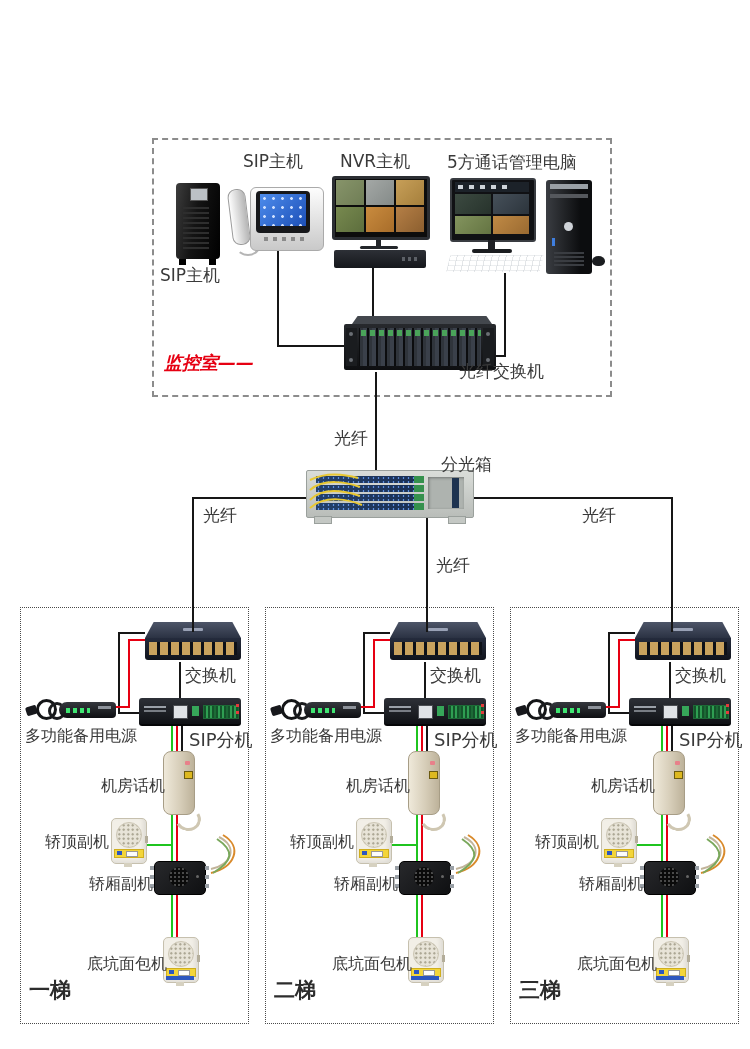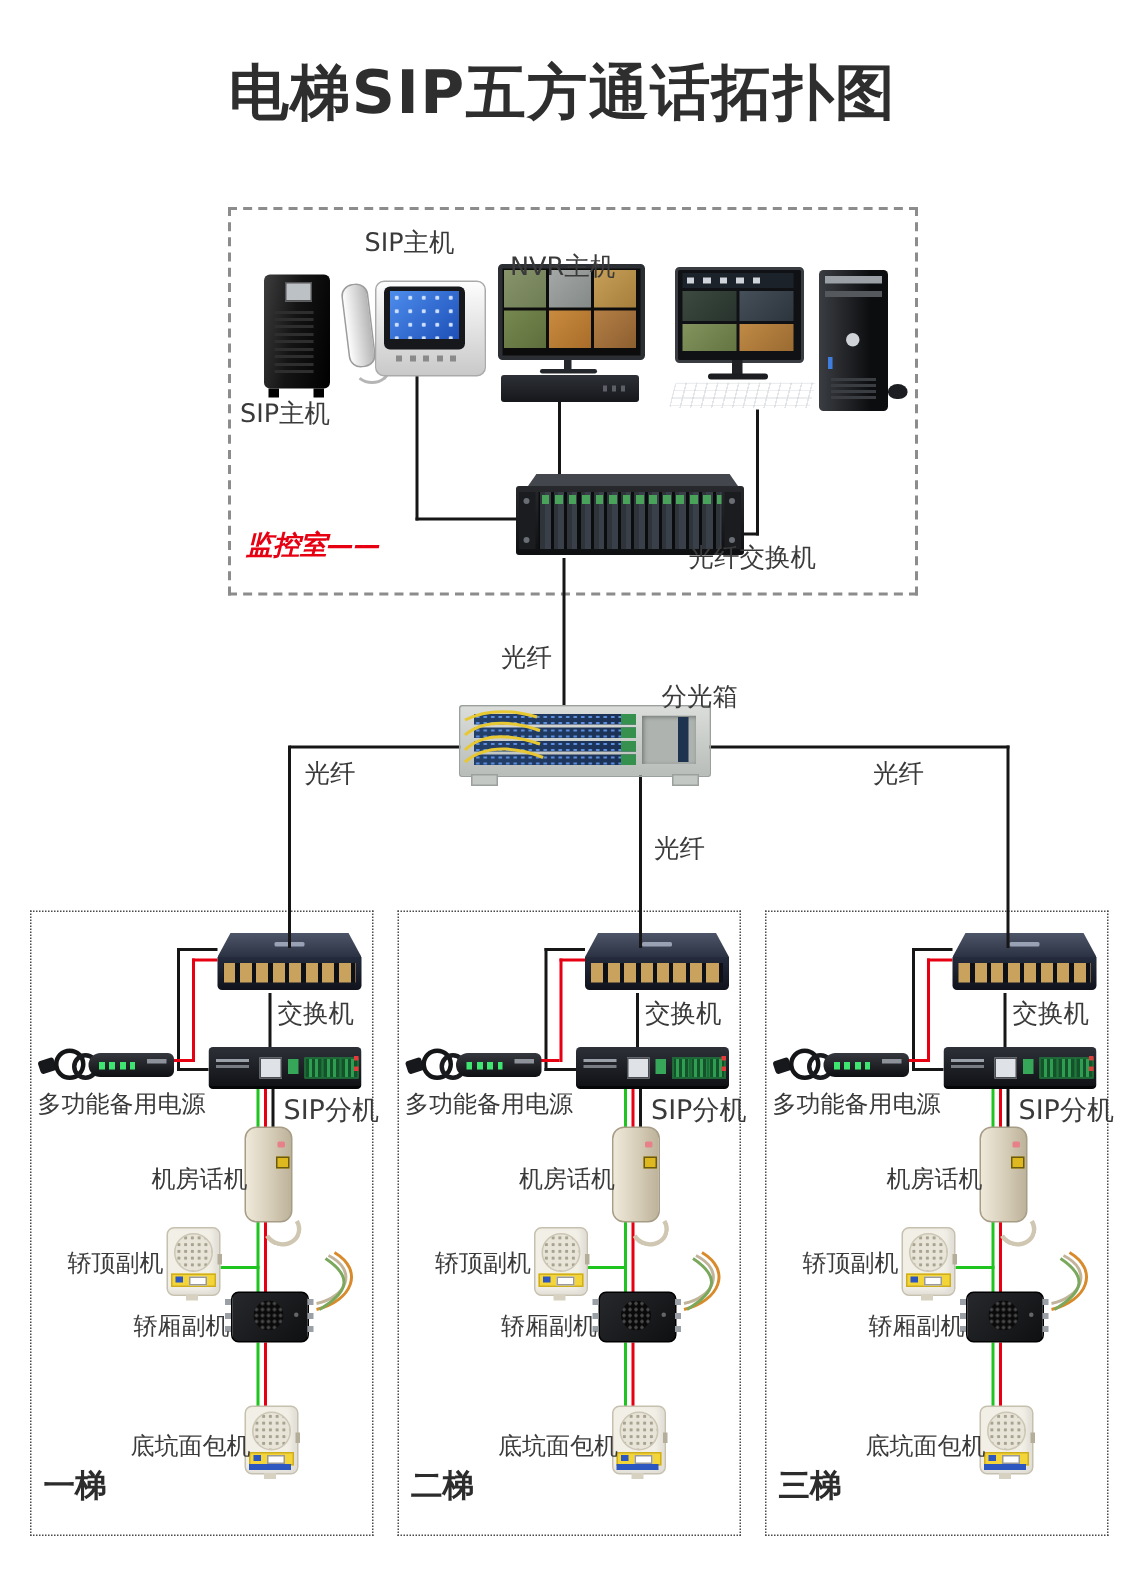--- a/index.html
+++ b/index.html
@@ -116,21 +116,20 @@
   .wire{position:absolute;left:186px;top:225px;z-index:2;}
   .secname{position:absolute;left:8px;top:368px;font-size:21px;font-weight:bold;color:#2c2c2c;}
   .red-label{color:#e60012;font-weight:bold;font-size:18px;}
   .big-label{font-size:17px;}
 </style>
 </head>
 <body>
 
 <div id="canvas">
 
-  <div class="title">电梯SIP五方通话拓扑图</div>
 
   <div class="mon-box"></div>
 
   <div class="dev ups" style="left:176px;top:183px;width:50px;height:84px;">
     <div class="body"></div>
     <div class="scr"></div>
     <div class="vents"></div>
     <div class="f1"></div>
       <div class="f2"></div>
   </div>
@@ -152,40 +151,41 @@
       <div class="g g2"></div>
       <div class="g g3"></div>
     <div class="g g4"></div>
       <div class="g g5"></div>
       <div class="g g6"></div>
     <div class="post"></div>
       <div class="base"></div>
     <div class="box"></div>
     <div class="boxdots"></div>
   </div>
-  <div class="lbl big-label" style="left:340px;top:150px;margin-top:16px;">NVR主机</div>
+  <div class="lbl big-label" style="left:340px;top:150px;">NVR主机</div>
 
   <div class="dev pc" style="left:448px;top:176px;width:158px;height:100px;">
     <div class="mon"></div>
     <div class="bar"></div>
     <div class="s1"></div>
       <div class="s2"></div>
     <div class="s3"></div>
       <div class="s4"></div>
     <div class="post"></div>
       <div class="base"></div>
     <div class="kb"></div>
     <div class="tower"></div>
     <div class="tstrip"></div>
       <div class="tbay"></div>
     <div class="tbtn"></div>
       <div class="tled"></div>
     <div class="tvent"></div>
     <div class="mouse"></div>
   </div>
+  <div class="lbl big-label" style="left:447px;top:151px;">5方通话管理电脑</div>
 
   <div class="dev rack" style="left:344px;top:316px;width:156px;height:58px;">
     <div class="top"></div>
     <div class="body"></div>
     <div class="earL">
         <i></i>
       </div>
     <div class="earR">
         <i></i>
       </div>

